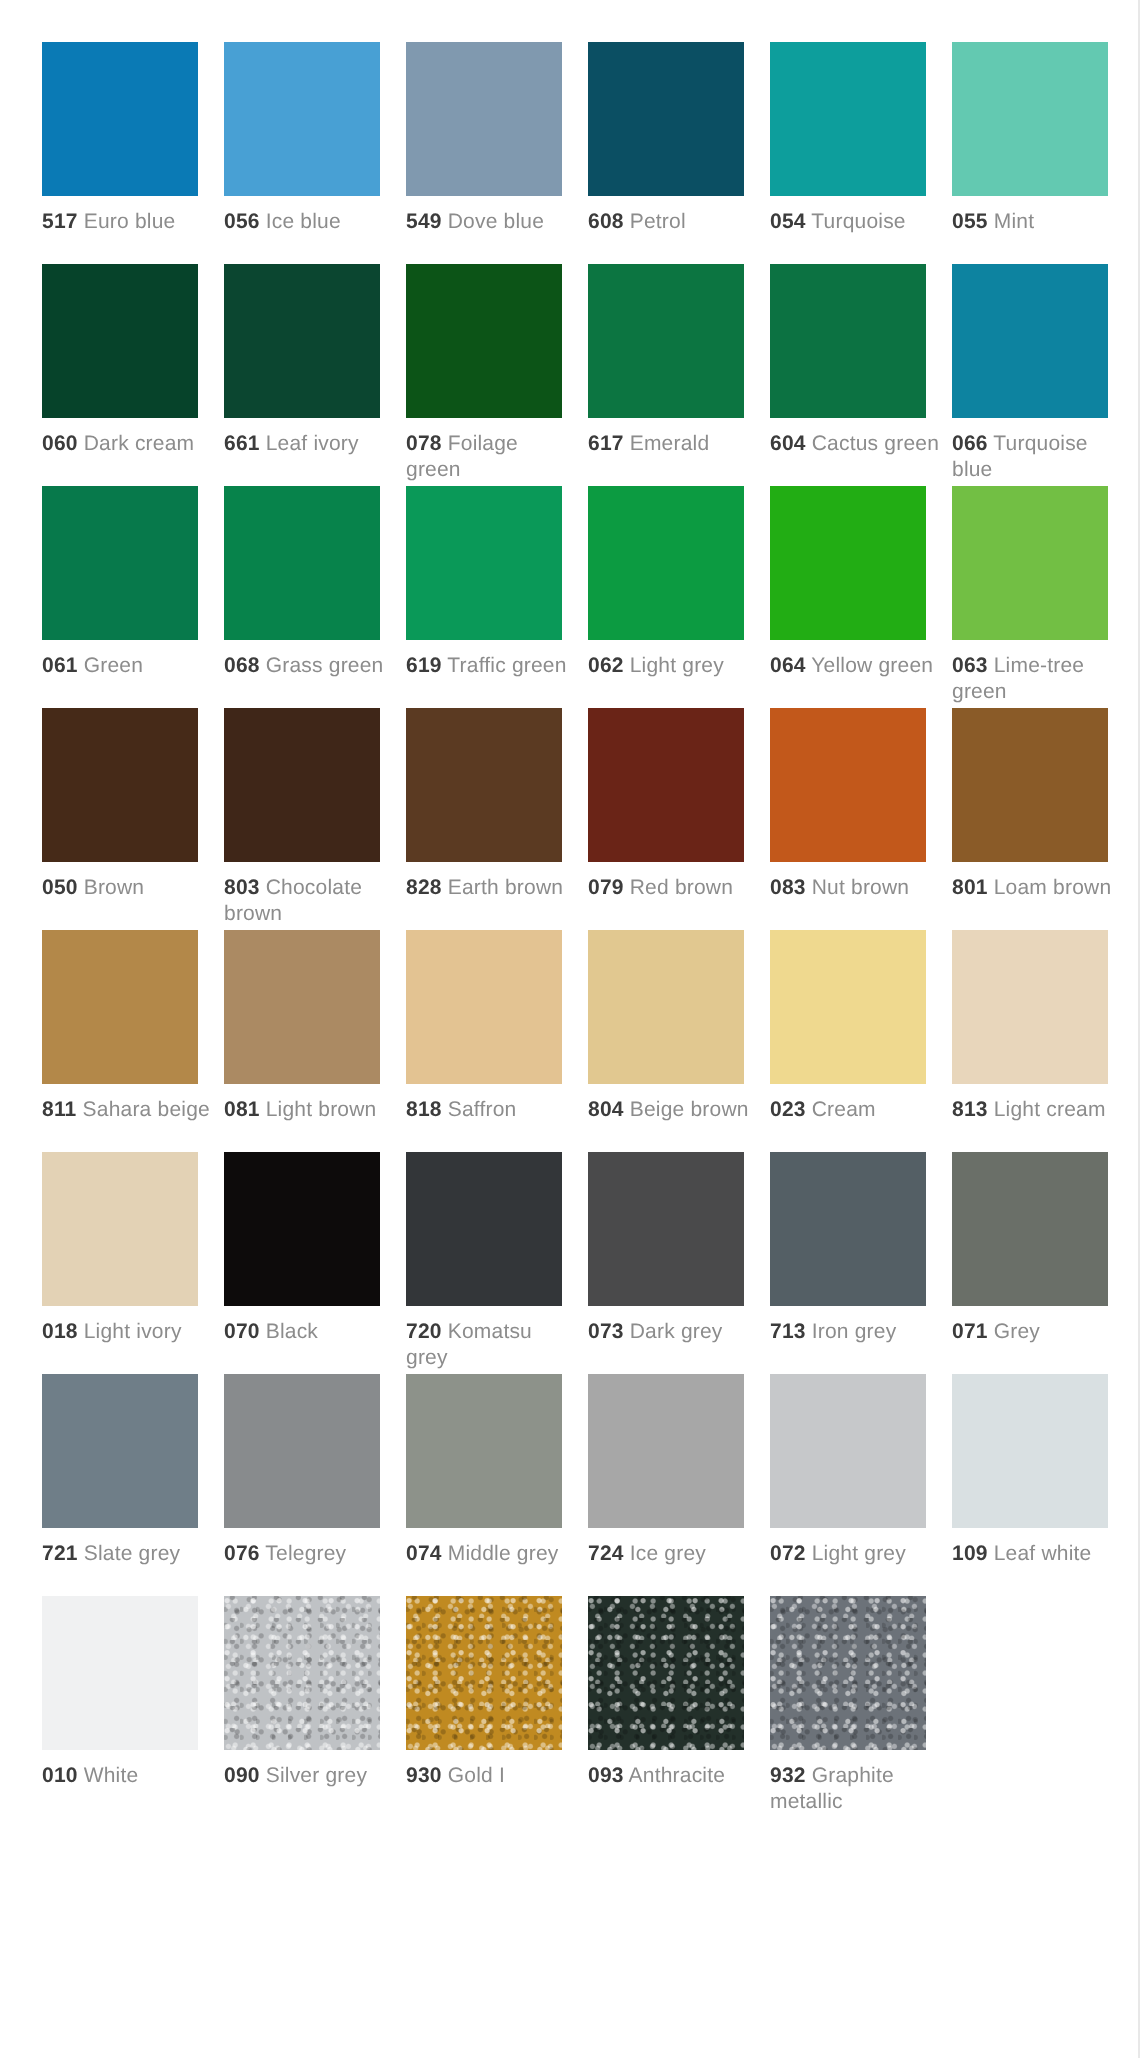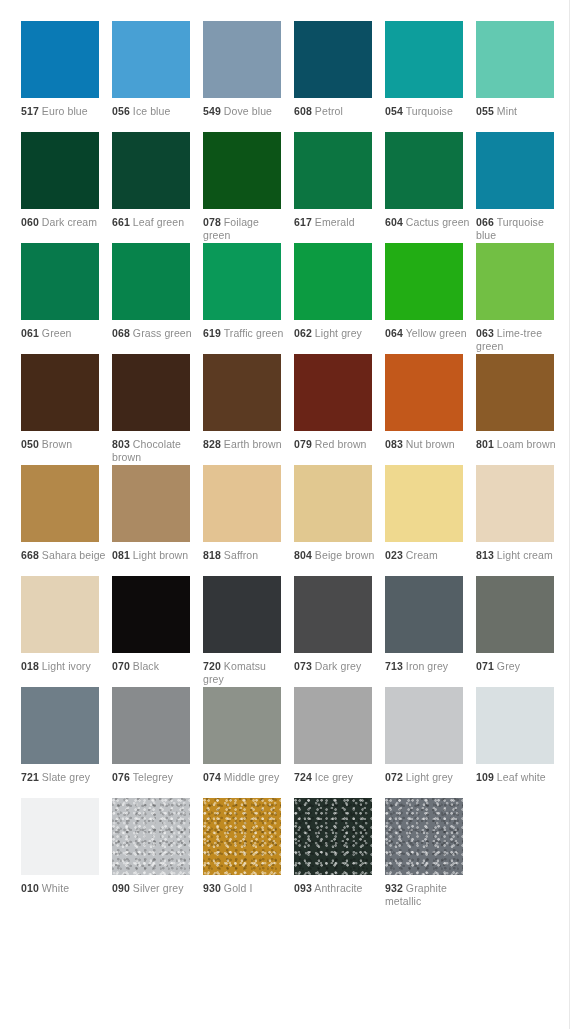--- a/index.html
+++ b/index.html
@@ -122,21 +122,21 @@
       <div class="swatch-cell">
         <div class="swatch-chip" style="background: rgb(6, 67, 42);">
           <span class="tex"></span>
         </div>
         <div class="swatch-label"><span class="swatch-code">060</span> <span class="swatch-name">Dark cream</span></div>
       </div>
       <div class="swatch-cell">
         <div class="swatch-chip" style="background: rgb(11, 70, 48);">
           <span class="tex"></span>
         </div>
-        <div class="swatch-label"><span class="swatch-code">661</span> <span class="swatch-name">Leaf green</span></div>
+        <div class="swatch-label"><span class="swatch-code">661</span> <span class="swatch-name">Leaf ivory</span></div>
       </div>
       <div class="swatch-cell">
         <div class="swatch-chip" style="background: rgb(12, 84, 23);">
           <span class="tex"></span>
         </div>
         <div class="swatch-label"><span class="swatch-code">078</span> <span class="swatch-name">Foilage green</span></div>
       </div>
       <div class="swatch-cell">
         <div class="swatch-chip" style="background: rgb(12, 117, 65);">
           <span class="tex"></span>
@@ -224,21 +224,21 @@
       <div class="swatch-cell">
         <div class="swatch-chip" style="background: rgb(138, 91, 40);">
           <span class="tex"></span>
         </div>
         <div class="swatch-label"><span class="swatch-code">801</span> <span class="swatch-name">Loam brown</span></div>
       </div>
       <div class="swatch-cell">
         <div class="swatch-chip" style="background: rgb(179, 136, 73);">
           <span class="tex"></span>
         </div>
-        <div class="swatch-label"><span class="swatch-code">668</span> <span class="swatch-name">Sahara beige</span></div>
+        <div class="swatch-label"><span class="swatch-code">811</span> <span class="swatch-name">Sahara beige</span></div>
       </div>
       <div class="swatch-cell">
         <div class="swatch-chip" style="background: rgb(171, 138, 99);">
           <span class="tex"></span>
         </div>
         <div class="swatch-label"><span class="swatch-code">081</span> <span class="swatch-name">Light brown</span></div>
       </div>
       <div class="swatch-cell">
         <div class="swatch-chip" style="background: rgb(227, 195, 146);">
           <span class="tex"></span>

